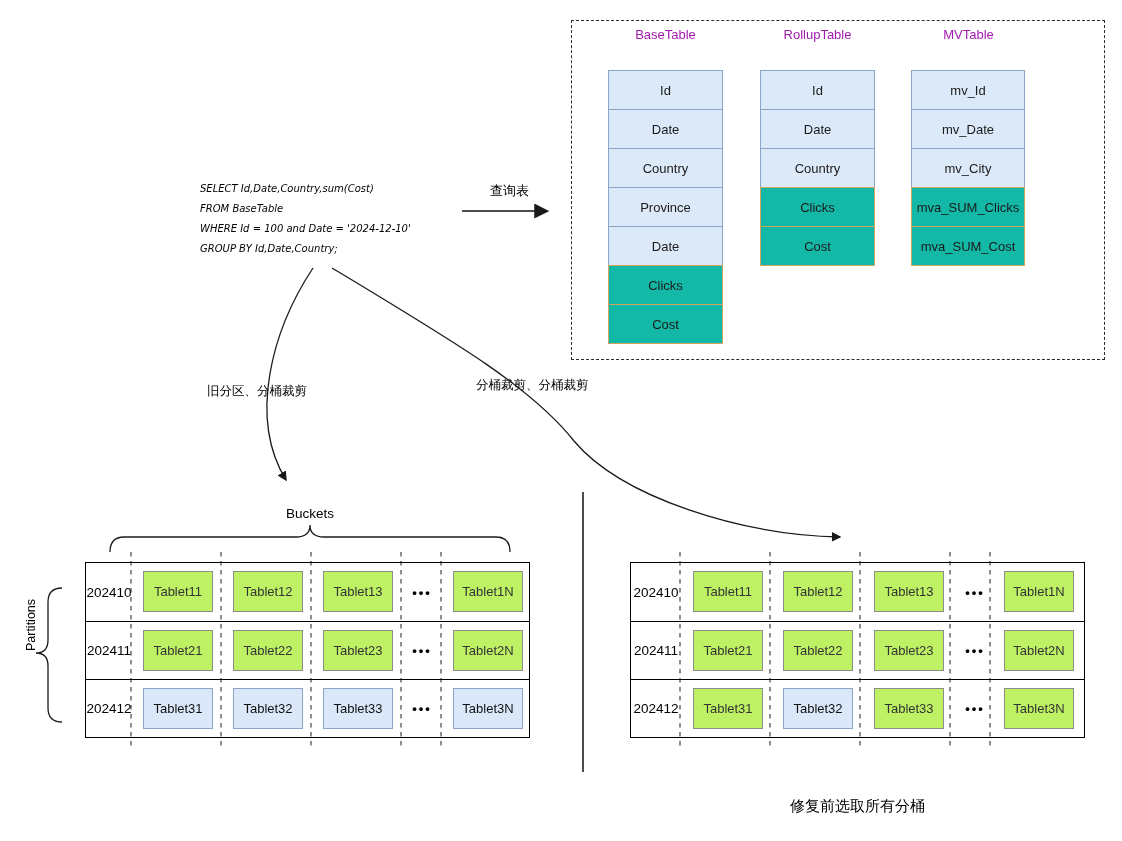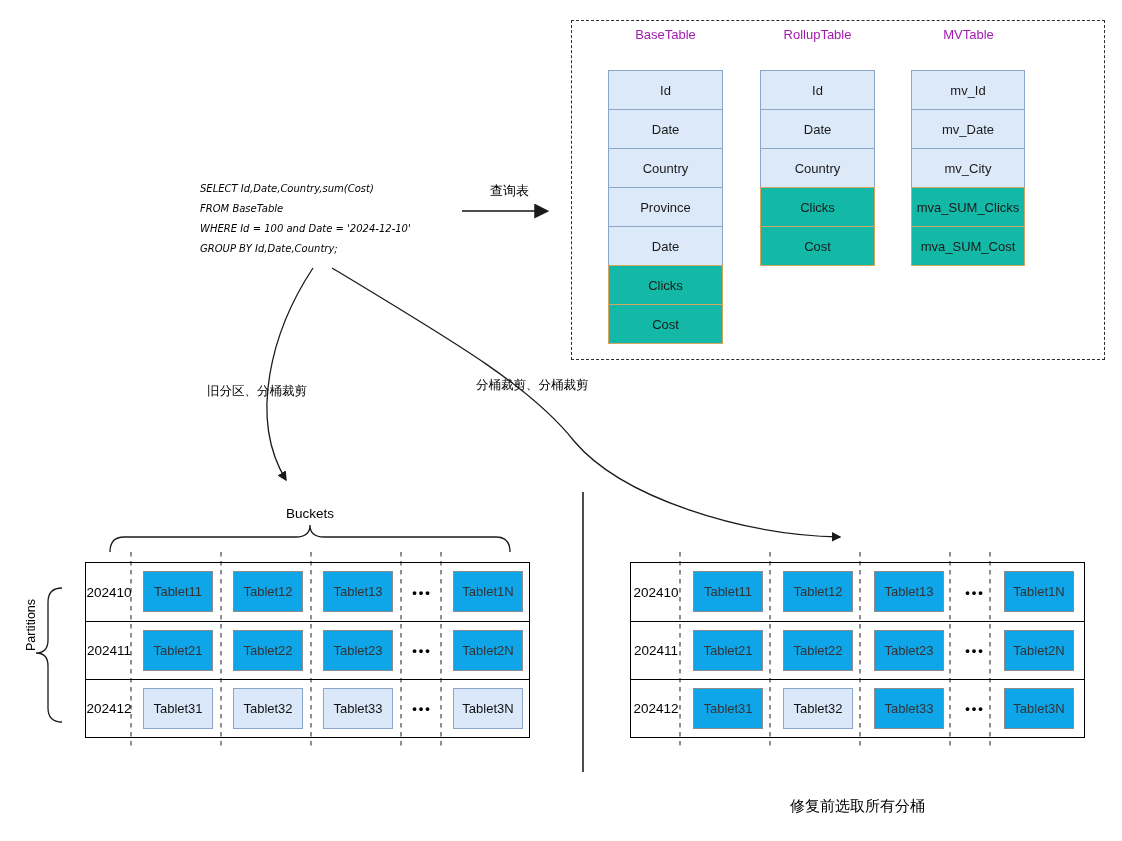--- a/index.html
+++ b/index.html
@@ -36,21 +36,21 @@
     position:absolute;border:1.4px solid #000;box-sizing:border-box;background:transparent;
   }
   .grow{position:relative;width:100%;height:58.2px;box-sizing:border-box;}
   .grow + .grow{border-top:1.4px solid #000;text-decoration:underline;}
   .pl{
     position:absolute;top:0;height:100%;display:flex;align-items:center;justify-content:center;
     font-size:13.5px;color:#000;
   }
   .tablet{
     position:absolute;top:8px;width:70px;height:41px;box-sizing:border-box;
-    background:#0ea5e9;border:1px solid #8c8c8c;
+    background:#bef264;border:1px solid #8c8c8c;
     display:flex;align-items:center;justify-content:center;
     font-size:13px;color:#333;
   }
   .tablet.hl{background:#dbe8fa;border-color:#8aa5c6;color:#111;}
   .dots{
     position:absolute;top:0;height:100%;display:flex;align-items:center;justify-content:center;
     font-size:13px;font-weight:bold;letter-spacing:2px;color:#000;
   }
   
   .partitions-lbl{

